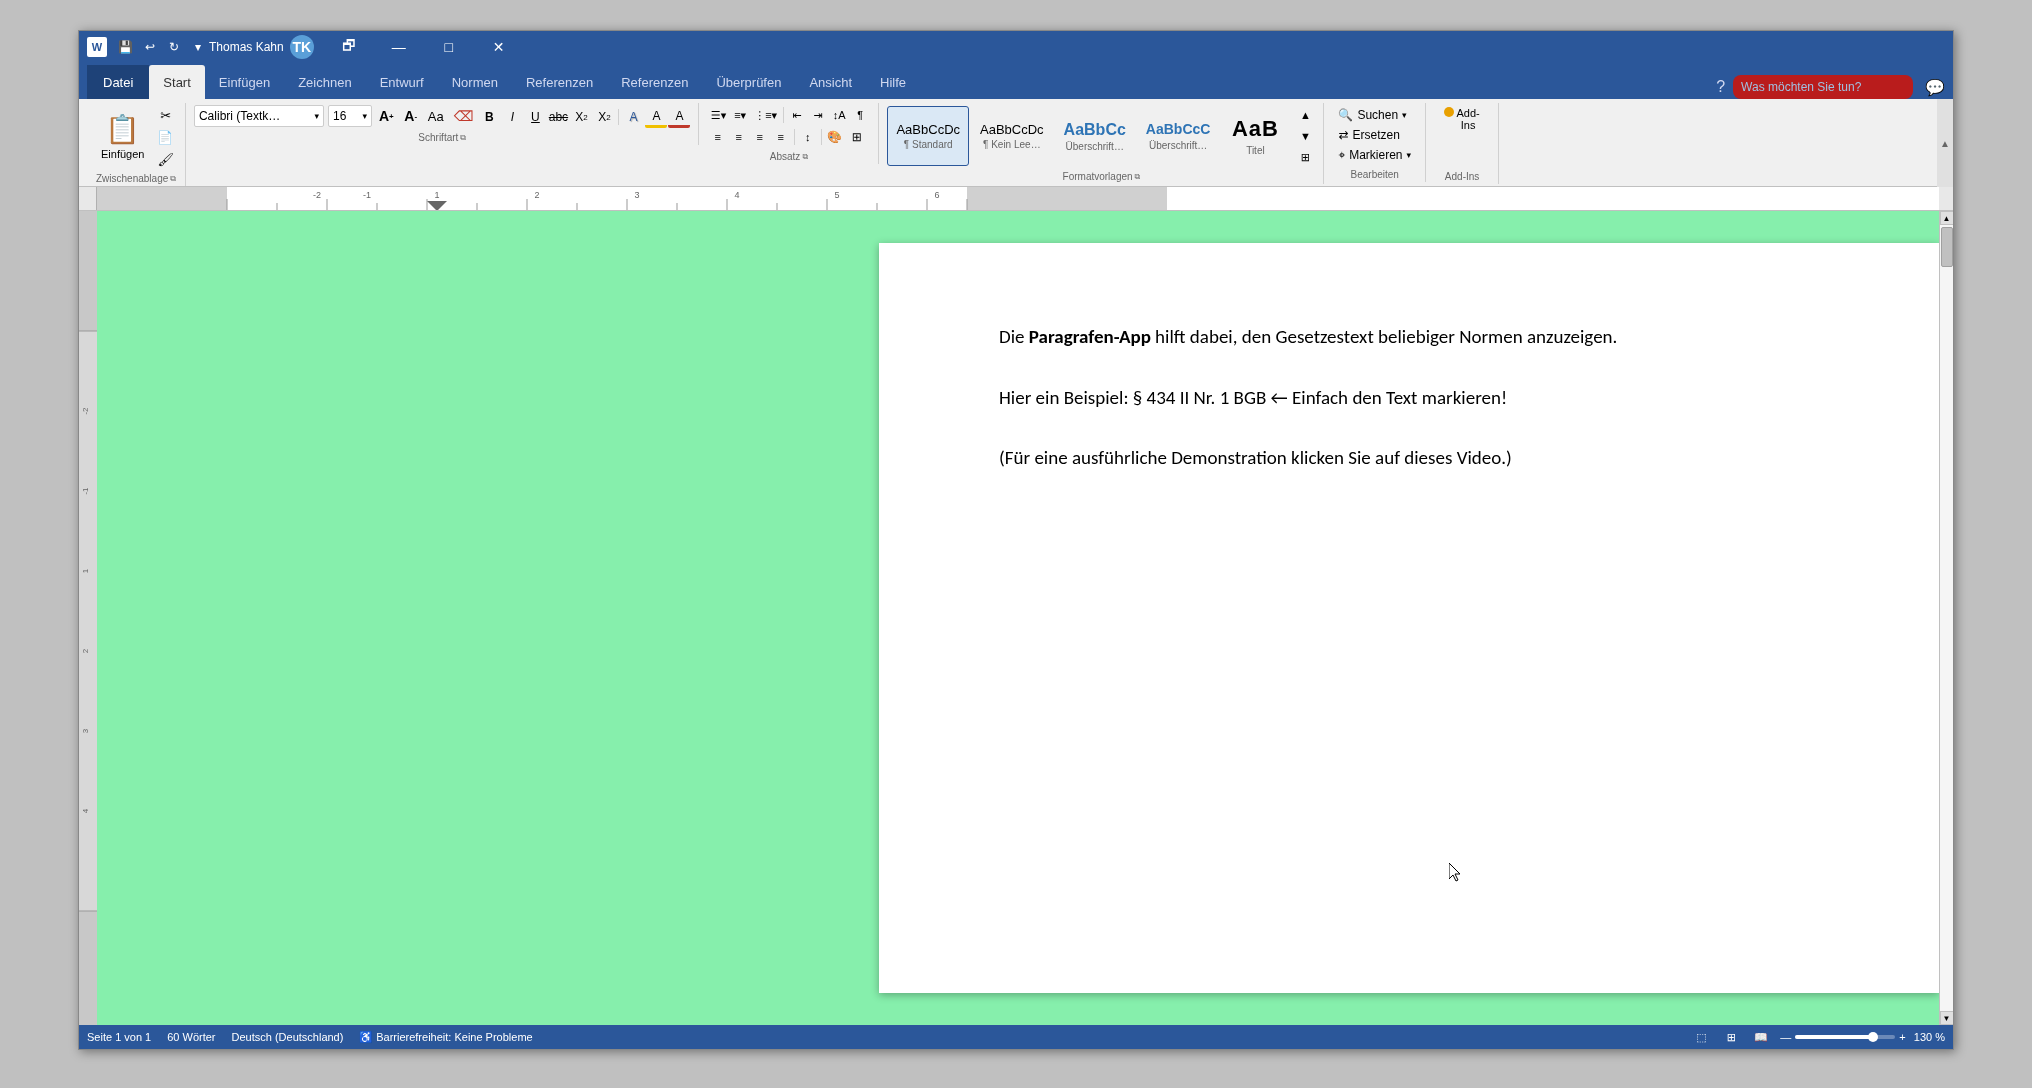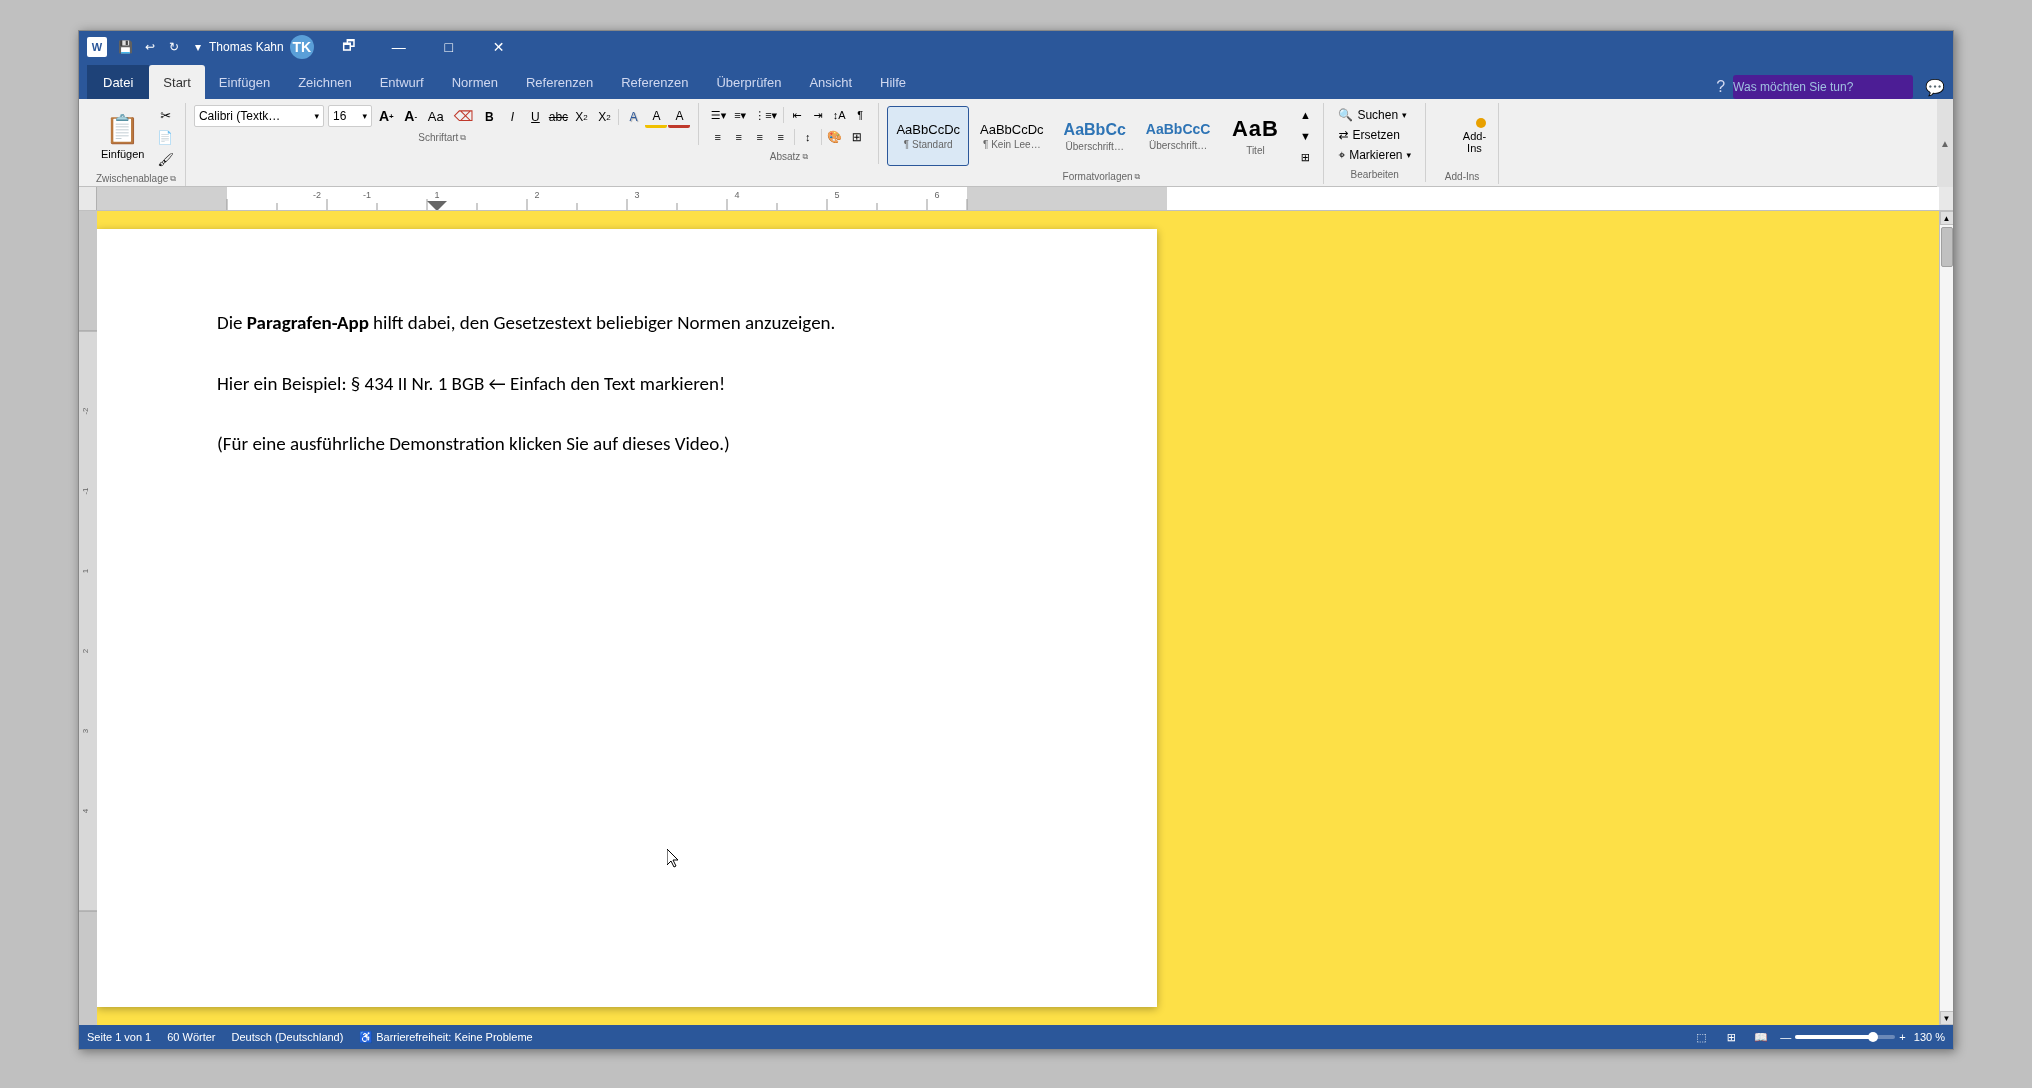--- a/index.html
+++ b/index.html
@@ -287,25 +287,25 @@
     .left-margin-ruler {
       width: 18px;
       background: #c8c8c8;
       flex-shrink: 0;
       position: relative;
       font-size: 8px;
       color: #666;
     }
     .scroll-area {
       flex: 1;
-      background: #fde047;
+      background: #86efac;
       overflow: auto;
       display: flex;
-      justify-content: flex-start;
-      padding: 18px 0;
+      justify-content: flex-end;
+      padding: 32px 0;
     }
     .page {
       background: white;
       width: 1060px;
       min-height: 740px;
       box-shadow: 0 2px 8px rgba(0,0,0,0.3);
       padding: 80px 120px;
       font-family: Calibri, Arial, sans-serif;
       font-size: 16px;
       color: #000;
@@ -424,22 +424,21 @@
       top: 0;
       width: 16px; height: 88px;
       display: flex; align-items: center; justify-content: center;
       cursor: pointer;
       background: #e0e0e0;
       font-size: 10px;
       color: #666;
     }
     .add-ins-large {
       display: flex;
-      flex-direction: column;
-      align-items: flex-end;
+      align-items: flex-start;
       justify-content: center;
       font-size: 11px;
       min-width: 56px;
       height: 62px;
       cursor: pointer;
       padding: 2px 4px;
       gap: 2px;
     }
     .orange-dot {
       width: 10px; height: 10px;
@@ -459,23 +458,23 @@
     }
     .ribbon-tabs-right {
       margin-left: auto;
       display: flex;
       align-items: center;
       gap: 4px;
     }
     .search-box-top {
       display: flex;
       align-items: center;
-      background: #4c1d95;
-      border-radius: 3px;
-      padding: 2px 0;
+      background: #b91c1c;
+      border-radius: 8px;
+      padding: 2px 8px;
       margin-right: 8px;
       height: 24px;
       min-width: 180px;
     }
     .search-box-top span {
       color: #a0c0e0;
       font-size: 12px;
     }
   </style>
 </head>

